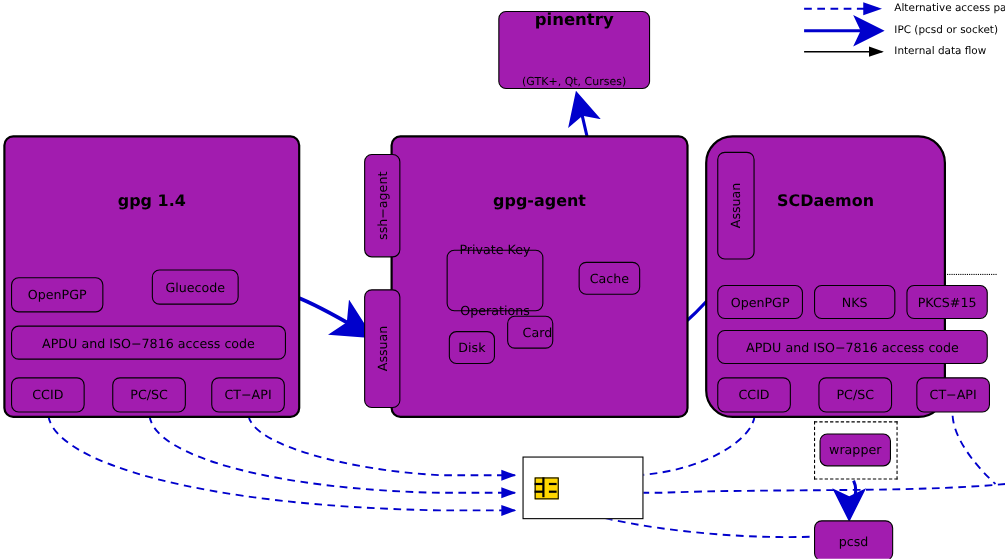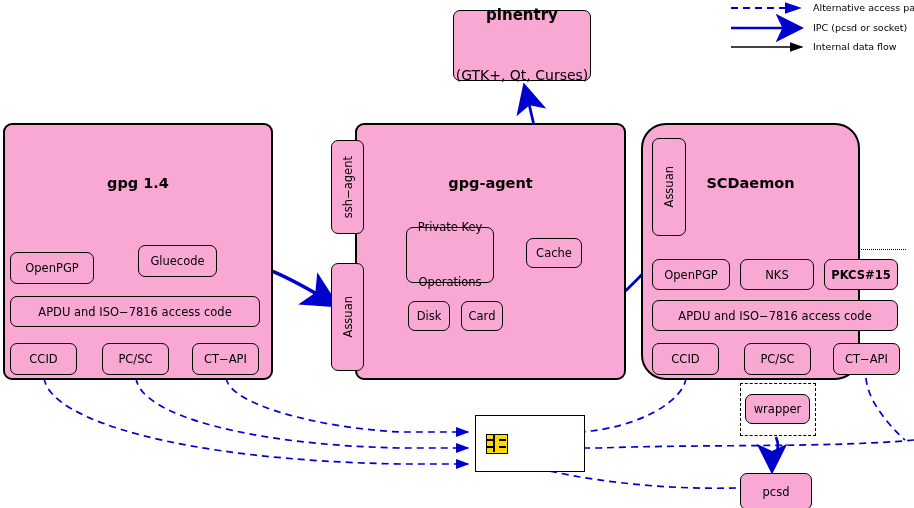--- a/index.html
+++ b/index.html
@@ -1,40 +1,40 @@
 <!DOCTYPE html>
 <html><head>
 <meta charset="utf-8">
 <style>
   html,body{margin:0;padding:0;background:#ffffff;}
   body{width:914px;height:508px;position:relative;overflow:hidden;
        font-family:"DejaVu Sans","Liberation Sans",sans-serif;}
   #stage{position:absolute;left:0;top:0;width:914px;height:508px;}
   svg{position:absolute;left:0;top:0;width:914px;height:508px;overflow:visible;}
   #svg-links{z-index:2;pointer-events:none;}
-  .node{position:absolute;box-sizing:border-box;background:#f9a8d4;
+  .node{position:absolute;box-sizing:border-box;background:#a21caf;
         border:1.6px solid #000000;border-radius:7px;z-index:3;
         display:flex;align-items:center;justify-content:center;
         flex-direction:column;text-align:center;color:#000;gap:38px;}
   .container{border-radius:9px;border-width:2px;align-items:center;justify-content:flex-start;}
   .ctitle{position:absolute;width:100%;text-align:center;font-weight:bold;font-size:14.5px;}
   .leaf{font-size:11.5px;}
   .vert{writing-mode:vertical-rl;transform:rotate(180deg);font-size:11.5px;}
   .dashbox{position:absolute;box-sizing:border-box;border:1.5px dashed #000;
            background:transparent;z-index:4;border-radius:0;}
   .dotbox{position:absolute;box-sizing:border-box;border:1.4px dotted #000;
           background:transparent;z-index:2;border-radius:0;}
   .dotline{position:absolute;border-top:1.4px dotted #000;z-index:2;}
   .card{position:absolute;box-sizing:border-box;background:#ffffff;
         border:1.6px solid #000;z-index:3;border-radius:0;}
   .chip{position:absolute;background:#ffd700;border:1.5px solid #000;z-index:4;}
   .chipline{position:absolute;background:#000;z-index:5;}
   .legend-row{position:absolute;font-size:9.5px;color:#000;white-space:nowrap;}
   .two-line{line-height:1.45;}
-  .sub{font-size:14px;font-weight:normal;}
+  .sub{font-size:10px;font-weight:normal;}
   .ttl{font-weight:bold;font-size:15px;}
 </style>
 </head>
 <body>
 
 <div id="stage">
 
   <svg id="svg-legend">
     <defs>
       <marker id="m-blue-sm" markerWidth="9" markerHeight="7" refX="8" refY="3.5" orient="auto">
@@ -104,39 +104,39 @@
   <div class="node leaf two-line" style="left:406px;top:227px;width:88px;height:56px;">
     <span>Private Key</span>
     <span>Operations</span>
   </div>
   <div class="node leaf" style="left:526px;top:238px;width:56px;height:30px;">
     <span>Cache</span>
   </div>
   <div class="node leaf" style="left:408px;top:301px;width:42px;height:30px;">
     <span>Disk</span>
   </div>
-  <div class="node leaf" style="left:461px;top:301px;width:42px;height:30px;">
+  <div class="node leaf" style="left:461px;top:287px;width:42px;height:30px;align-items:flex-end;">
     <span>Card</span>
   </div>
 
   <div class="node container" style="left:641px;top:123px;width:219px;height:257px;border-radius:25px;">
     <div class="ctitle" style="top:50px;">SCDaemon</div>
   </div>
   <div class="dotline" style="left:645px;top:249px;width:261px;"></div>
 
   <div class="node" style="left:652px;top:138px;width:34px;height:98px;">
     <span class="vert">Assuan</span>
   </div>
   <div class="node leaf" style="left:652px;top:259px;width:78px;height:31px;">
     <span>OpenPGP</span>
   </div>
   <div class="node leaf" style="left:740px;top:259px;width:74px;height:31px;">
     <span>NKS</span>
   </div>
-  <div class="node leaf" style="left:824px;top:259px;width:74px;height:31px;font-weight:bold;">
+  <div class="node leaf" style="left:824px;top:259px;width:74px;height:31px;">
     <span>PKCS#15</span>
   </div>
   <div class="node leaf" style="left:652px;top:300px;width:246px;height:31px;">
     <span>APDU and ISO−7816 access code</span>
   </div>
   <div class="node leaf" style="left:652px;top:343px;width:67px;height:32px;">
     <span>CCID</span>
   </div>
   <div class="node leaf" style="left:744px;top:343px;width:67px;height:32px;">
     <span>PC/SC</span>

